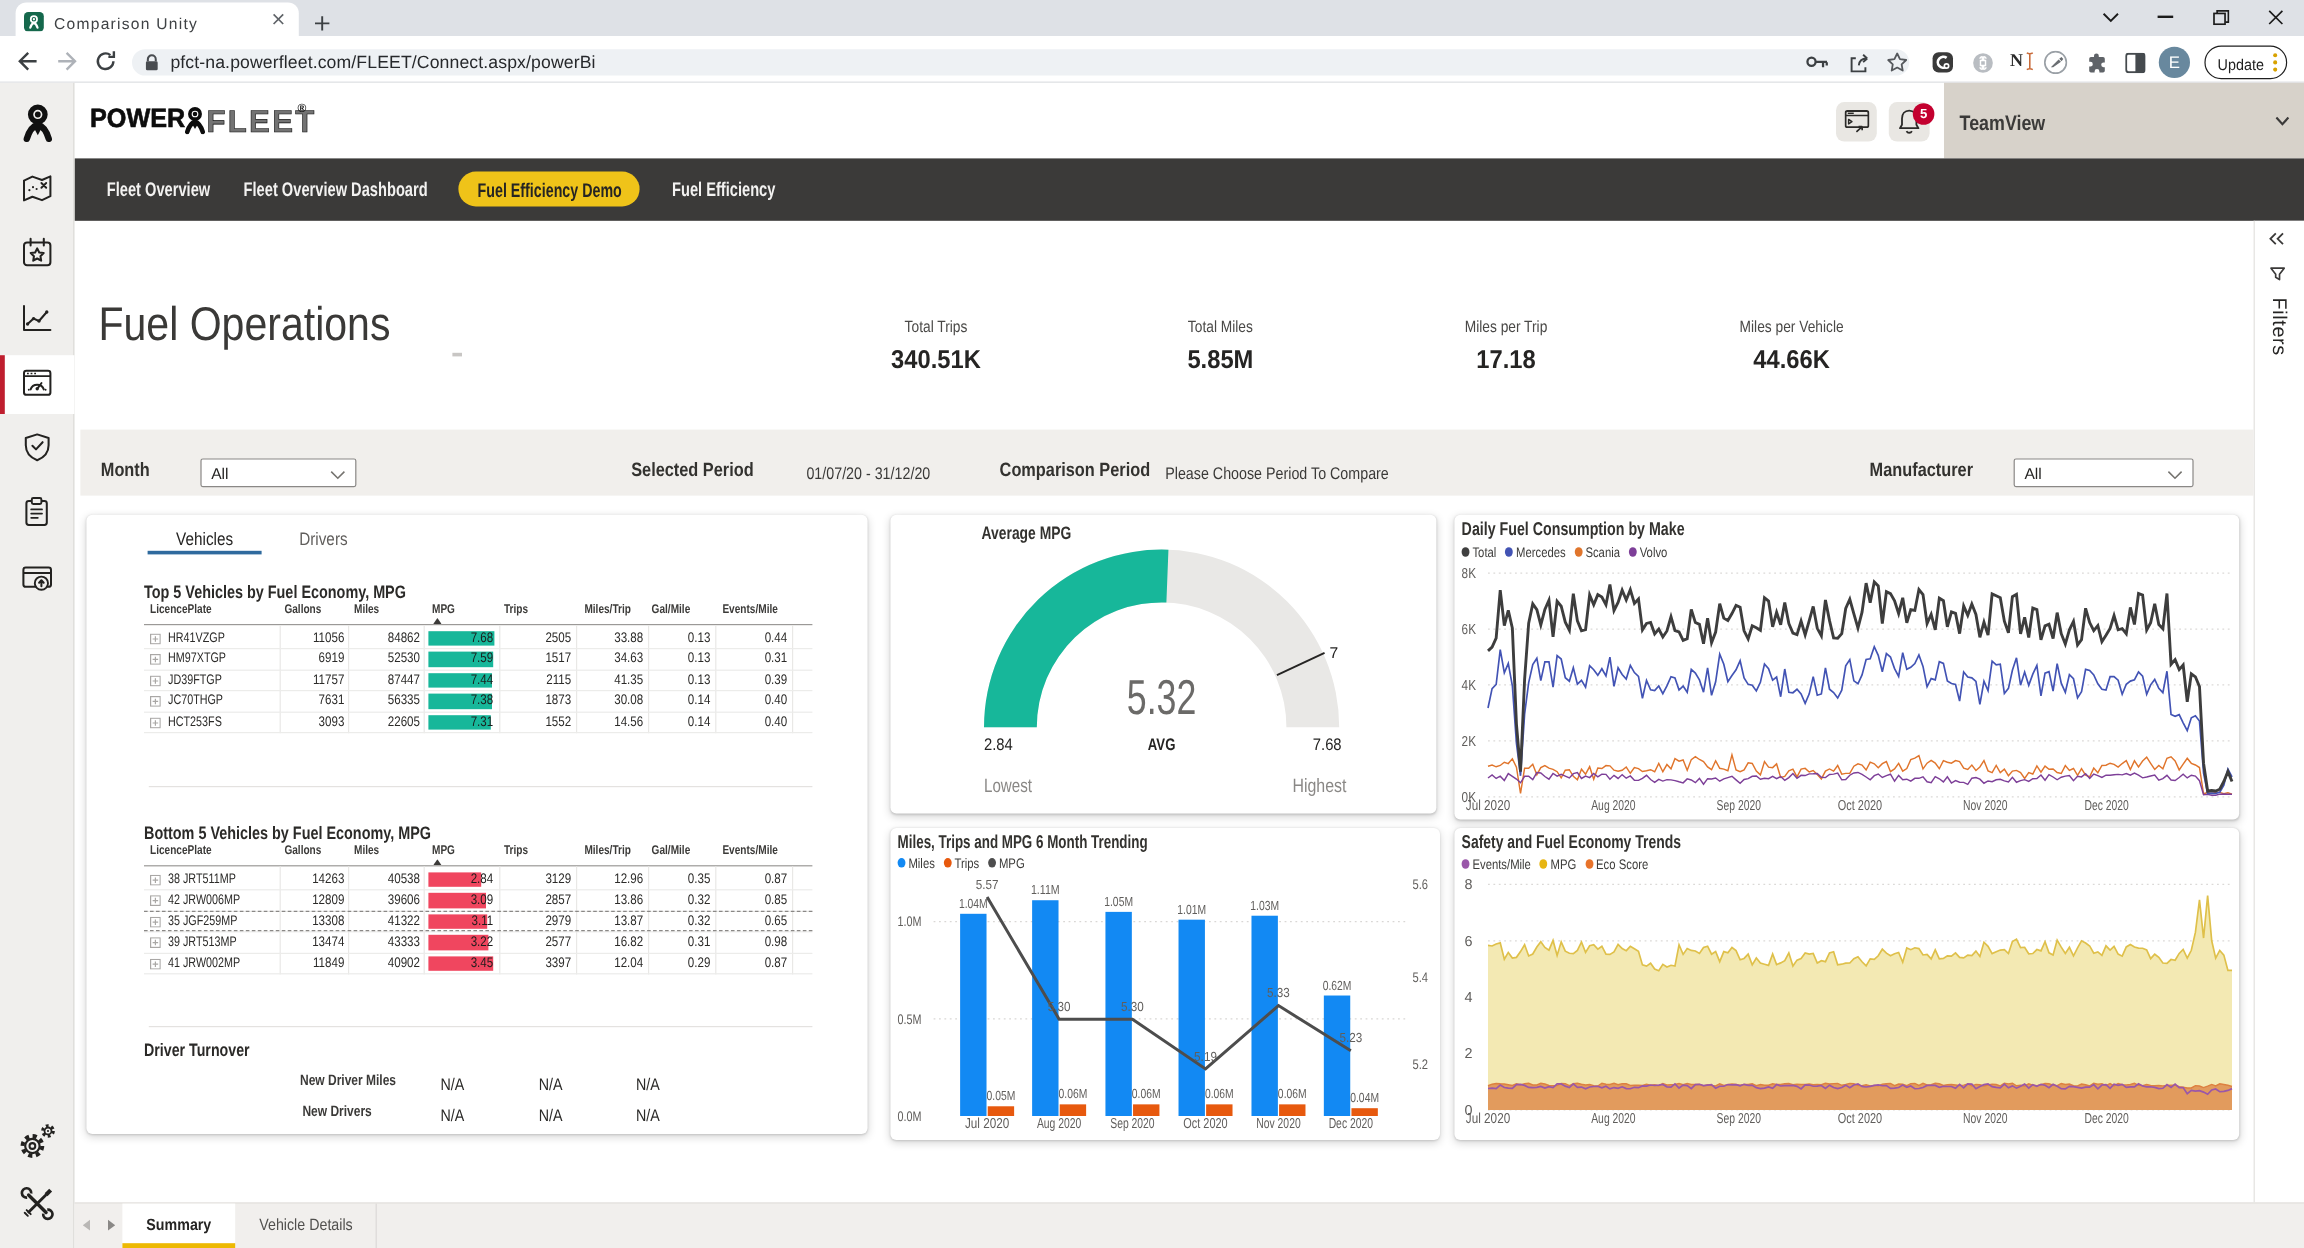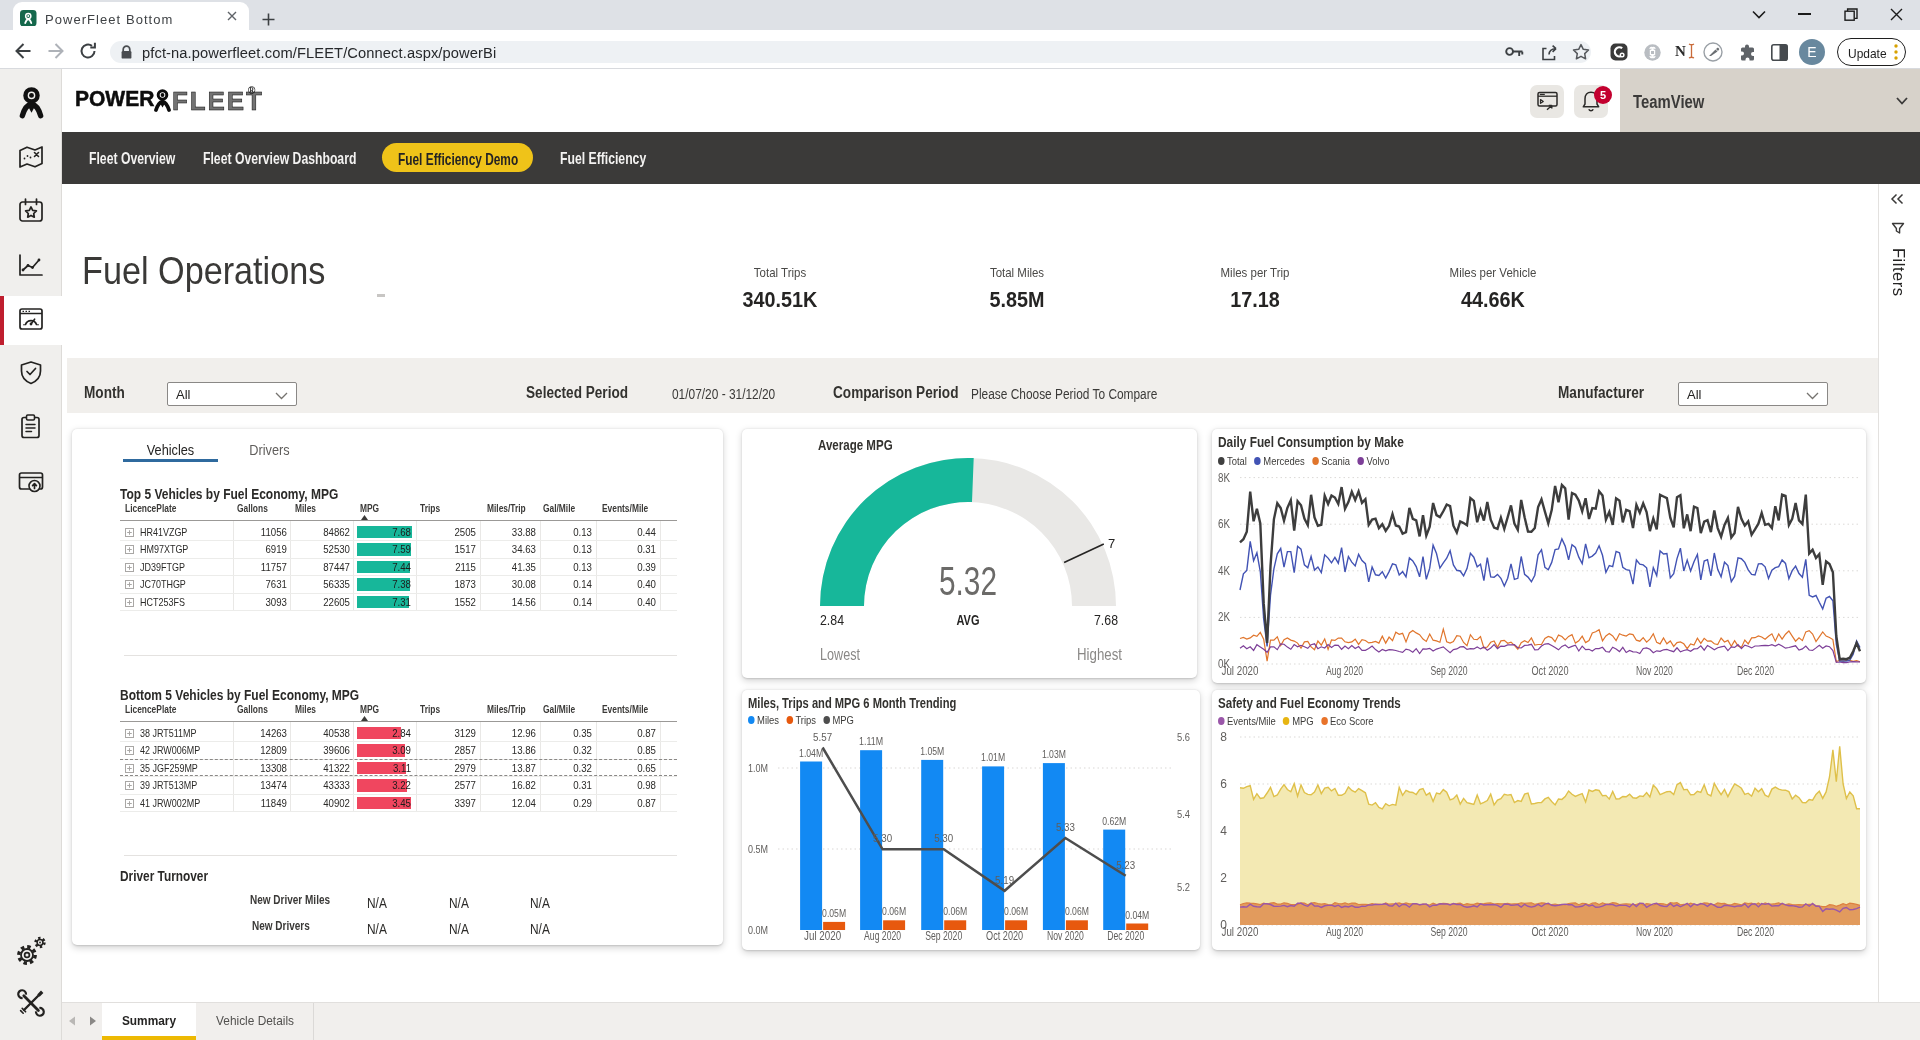--- a/index.html
+++ b/index.html
@@ -14,21 +14,21 @@
 .legend span.lt{margin-right:9px}
 </style></head><body>
 <div class="abs" style="left:0;top:0;width:1920px;height:30px;background:#dee1e6"></div>
 <div class="abs" style="left:13px;top:2px;width:236px;height:28px;background:#fff;border-radius:9px 9px 0 0"></div>
 <svg class="abs" style="left:20px;top:9.5px" width="16.5" height="16.5" viewBox="0 0 17 17">
 <rect x="0" y="0" width="17" height="17" rx="3.6" fill="#15684c"></rect>
 <circle cx="8.5" cy="6.2" r="2.7" fill="none" stroke="#fff" stroke-width="1.5"></circle>
 <circle cx="8.5" cy="6.2" r="1" fill="#fff"></circle>
 <path d="M5.4 13.4 Q6.6 9.8 8.5 9.4 Q10.4 9.8 11.6 13.4" fill="none" stroke="#fff" stroke-width="1.9" stroke-linecap="round"></path>
 </svg>
-<div class="abs" style="left:45px;top:12px;font-size:13px;letter-spacing:1.05px;color:#3f4245">PowerFleet Bottom</div>
+<div class="abs" style="left:45px;top:12px;font-size:13px;letter-spacing:1.05px;color:#3f4245">Comparison Unity</div>
 <svg class="abs" style="left:227px;top:11px" width="10" height="10" viewBox="0 0 10 10">
     <path d="M1 1 L9 9 M9 1 L1 9" stroke="#5f6368" stroke-width="1.4"></path>
   </svg>
 <svg class="abs" style="left:262px;top:13px" width="13" height="13" viewBox="0 0 13 13">
     <path d="M6.5 0.5 V12.5 M0.5 6.5 H12.5" stroke="#3c4043" stroke-width="1.6"></path>
   </svg>
 <svg class="abs" style="left:1752px;top:10px" width="14" height="9" viewBox="0 0 14 9">
     <path d="M1 1.5 L7 7.5 L13 1.5" fill="none" stroke="#1b1b1b" stroke-width="1.6"></path>
   </svg>
 <div class="abs" style="left:1798px;top:13px;width:13px;height:1.6px;background:#1b1b1b"></div>

